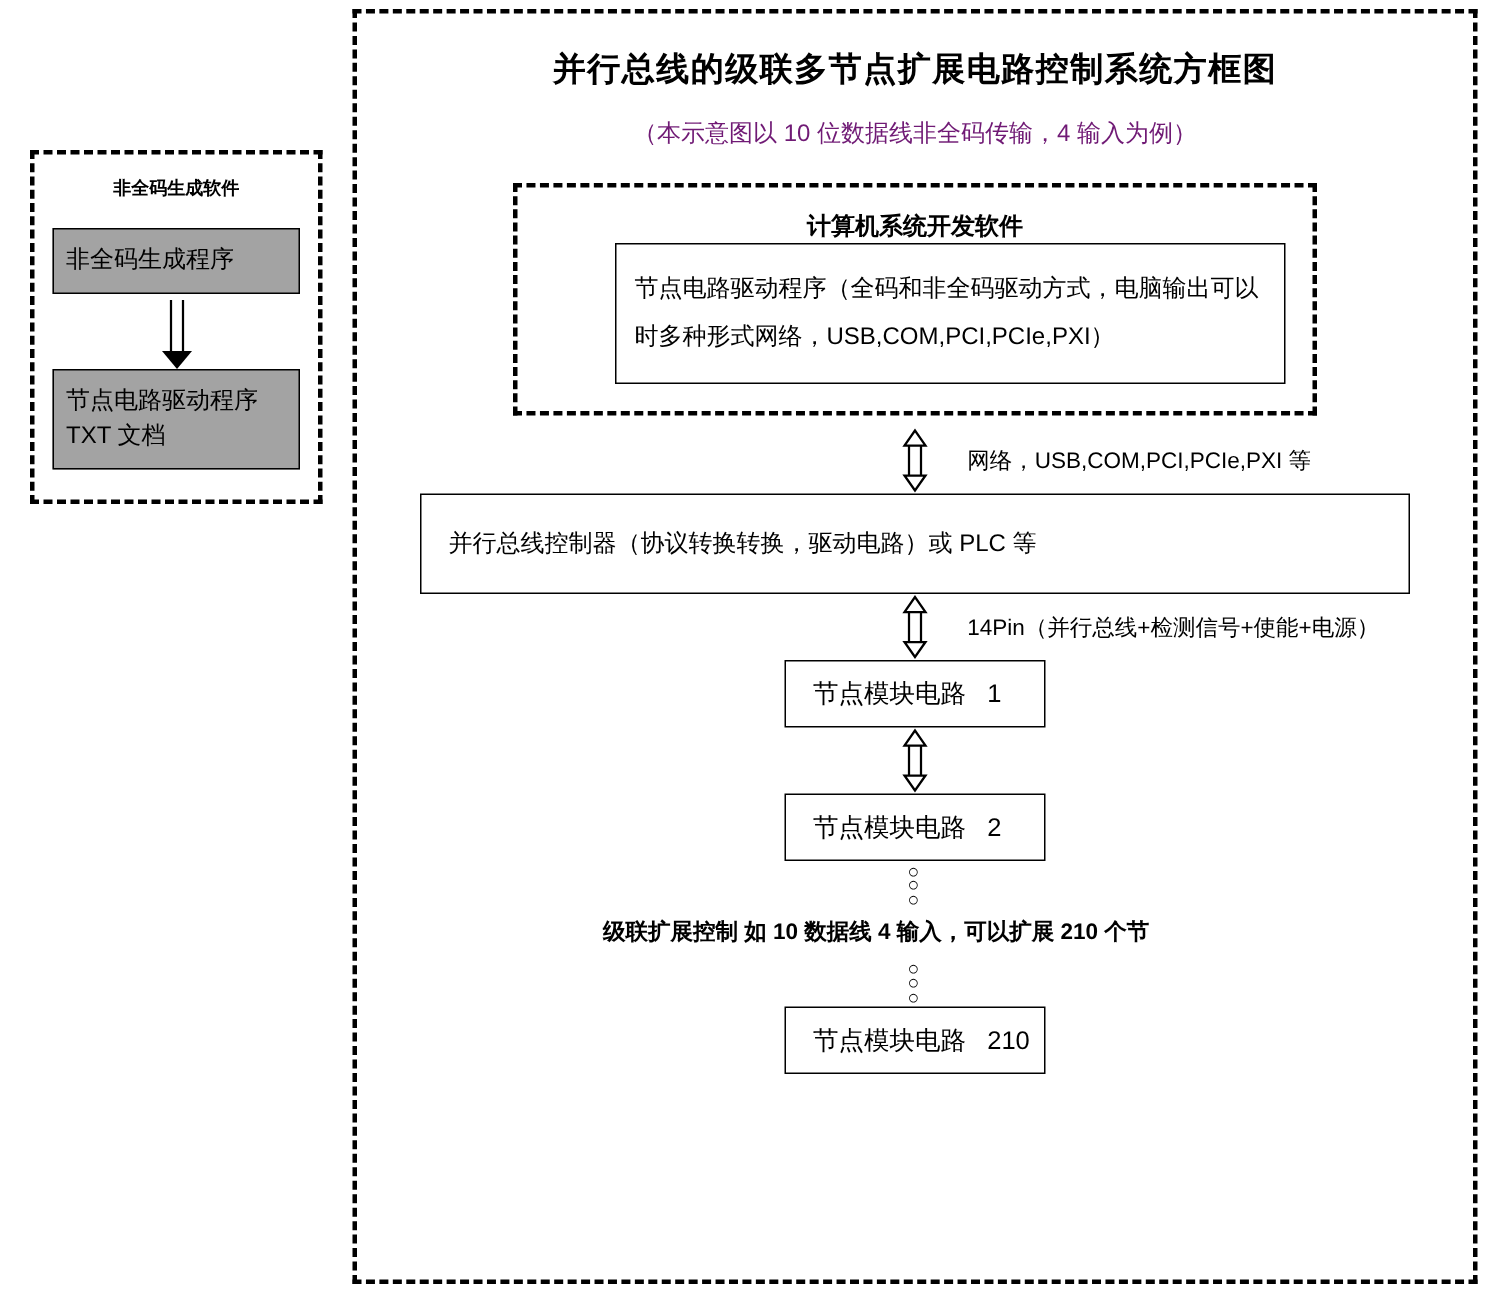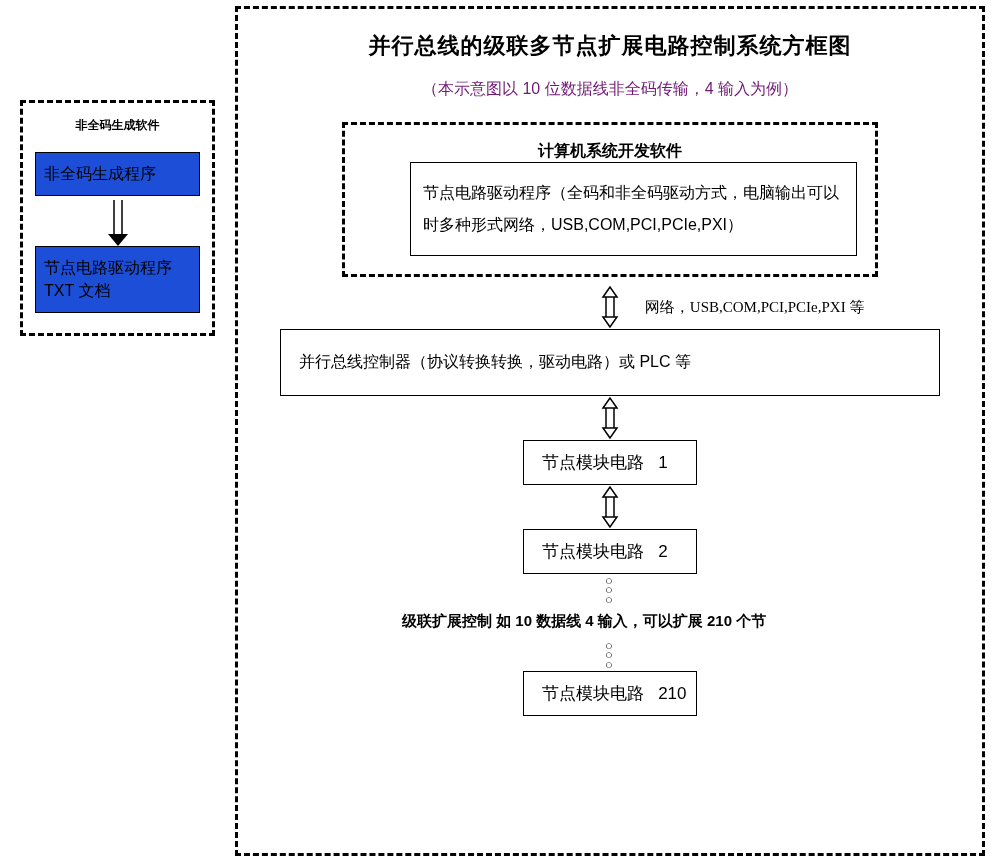--- a/index.html
+++ b/index.html
@@ -26,21 +26,21 @@
     .left-title {
       text-align: center;
       font-weight: bold;
       font-size: 12px;
       margin-bottom: 18px;
     }
     .solid-box {
       border: 1px solid #000;
       padding: 10px 8px;
       font-size: 16px;
-      background: #1d4ed8;
+      background: #a3a3a3;
       line-height: 1.4;
     }
     .arrow-down-left {
       width: 100%;
       height: 50px;
       display: flex;
       justify-content: center;
       align-items: center;
     }
     .right-box {
@@ -95,21 +95,20 @@
       justify-content: center;
       width: 100%;
       position: relative;
       height: 44px;
     }
     .arrow-label {
       position: absolute;
       left: 55%;
       font-size: 15px;
       white-space: nowrap;
-      font-family: Liberation Serif, serif;
     }
     .controller-box {
       border: 1px solid #000;
       padding: 22px 18px;
       font-size: 16px;
       width: 660px;
       text-align: left;
     }
     .node-box {
       border: 1px solid #000;
@@ -179,20 +178,21 @@
 
       <div class="controller-box">并行总线控制器（协议转换转换，驱动电路）或 PLC 等</div>
 
       <div class="arrow-row">
         <svg width="22" height="44" viewBox="0 0 22 44">
           <polygon points="11,2 4,12 18,12" fill="none" stroke="#000" stroke-width="1.5"></polygon>
           <line x1="7" y1="12" x2="7" y2="32" stroke="#000" stroke-width="1.5"></line>
           <line x1="15" y1="12" x2="15" y2="32" stroke="#000" stroke-width="1.5"></line>
           <polygon points="11,42 4,32 18,32" fill="none" stroke="#000" stroke-width="1.5"></polygon>
         </svg>
+        <span class="arrow-label">14Pin（并行总线+检测信号+使能+电源）</span>
       </div>
 
       <div class="node-box">节点模块电路   1</div>
 
       <div class="arrow-row">
         <svg width="22" height="44" viewBox="0 0 22 44">
           <polygon points="11,2 4,12 18,12" fill="none" stroke="#000" stroke-width="1.5"></polygon>
           <line x1="7" y1="12" x2="7" y2="32" stroke="#000" stroke-width="1.5"></line>
           <line x1="15" y1="12" x2="15" y2="32" stroke="#000" stroke-width="1.5"></line>
           <polygon points="11,42 4,32 18,32" fill="none" stroke="#000" stroke-width="1.5"></polygon>

